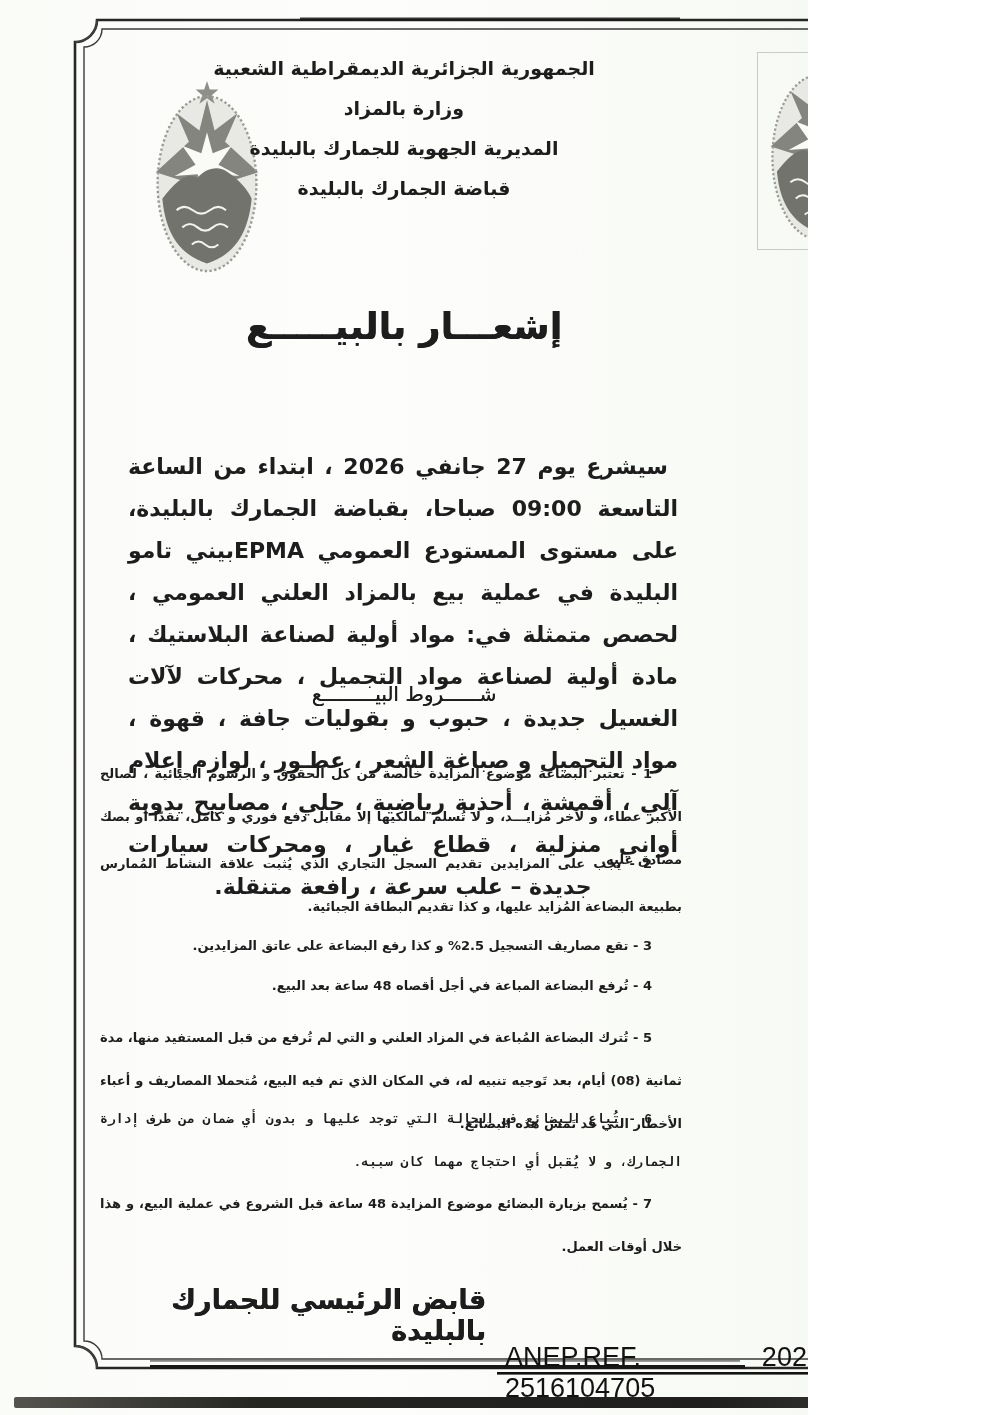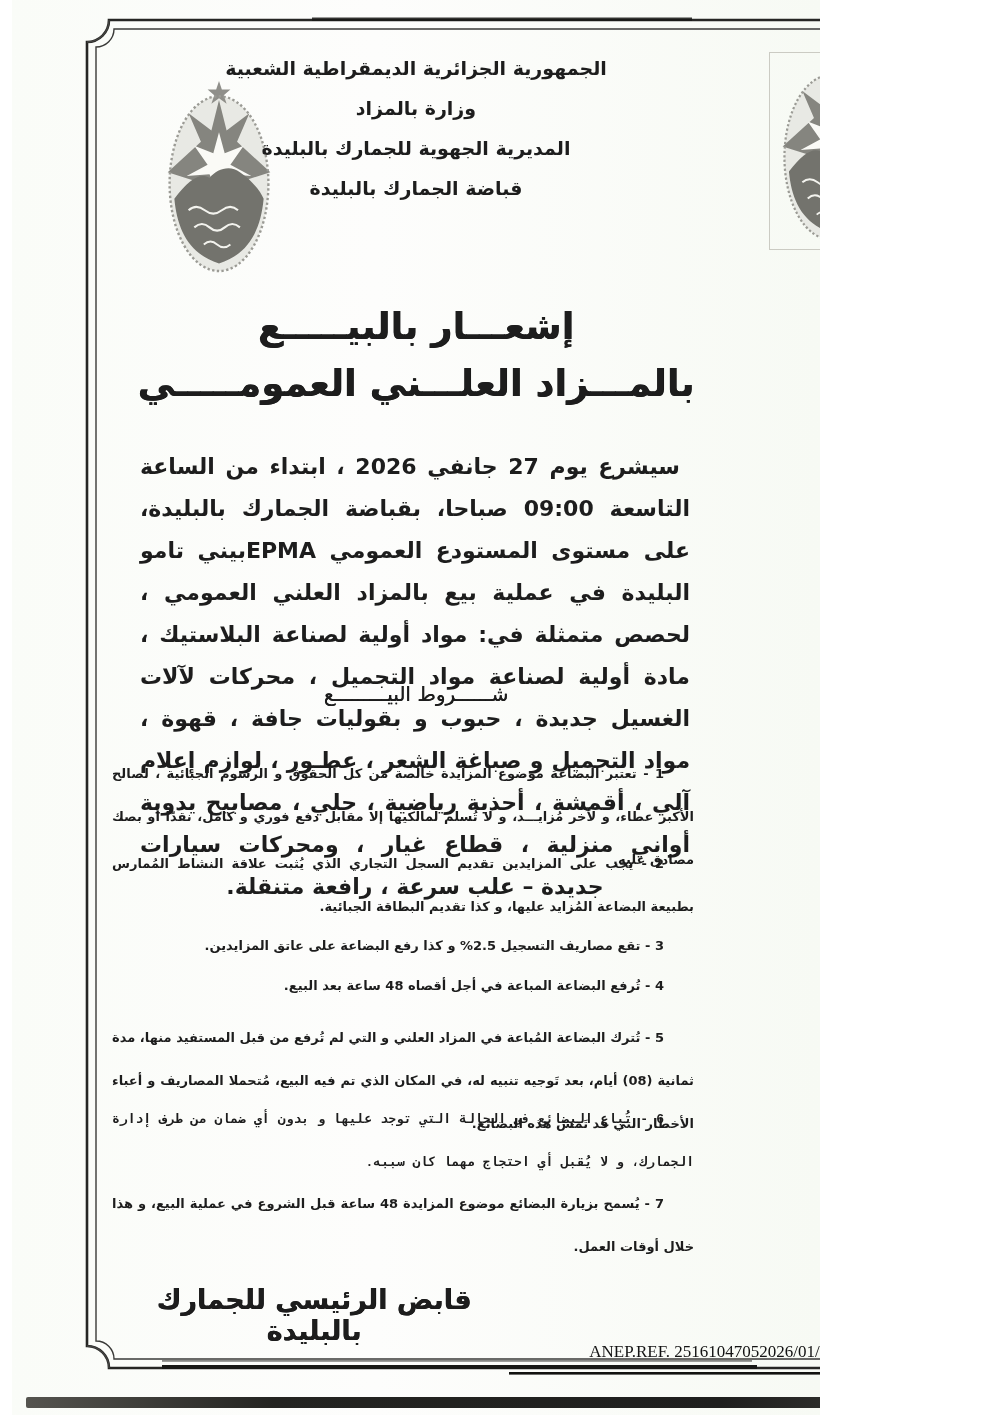--- a/index.html
+++ b/index.html
@@ -1,19 +1,19 @@
 <!DOCTYPE html>
 <html lang="ar"><head>
 <meta charset="utf-8">
 <style>
   html,body{margin:0;padding:0;background:#ffffff;}
   .page{
     position:relative;width:808px;height:1415px;overflow:hidden;
     background:linear-gradient(90deg,#fafcf8 0%,#fdfdfc 45%,#f7faf4 100%);
-    font-family:"DejaVu Sans",sans-serif;color:#1d1d1d;margin-left:12px;
+    font-family:"DejaVu Sans",sans-serif;color:#1d1d1d;
   }
   .frame-svg{position:absolute;inset:0;}
   .letterhead{position:absolute;top:48px;left:0;right:0;text-align:center;
     font-size:19px;font-weight:700;line-height:40px;direction:rtl;}
   .logo-left{position:absolute;left:150px;top:76px;width:114px;height:202px;}
   .logo-right{position:absolute;left:757px;top:52px;width:122px;height:196px;
     border:1px solid #cbcbc3;display:flex;align-items:center;justify-content:center;}
   .logo-right svg{width:110px;height:188px;}
   .logo-left svg{width:114px;height:202px;}
   .notice-title{position:absolute;top:298px;left:0;right:0;text-align:center;
@@ -21,25 +21,25 @@
     text-shadow:0.4px 0 0 #111;}
   .intro{position:absolute;top:446px;right:130px;left:128px;margin:0;
     direction:rtl;text-align:justify;text-align-last:center;
     font-size:22px;font-weight:700;line-height:42px;text-indent:10px;}
   .cond-head{position:absolute;top:682px;left:0;right:0;margin:0;text-align:center;
     font-size:20px;font-weight:400;direction:rtl;text-shadow:0.3px 0 0 #111;}
   .cond{position:absolute;right:126px;left:100px;margin:0;direction:rtl;
     text-align:justify;font-size:13px;font-weight:700;line-height:43px;text-indent:30px;}
   .c1{top:752px;} .c2{top:842px;} .c3{top:924px;} .c4{top:964px;}
   .c5{top:1016px;} .c6{top:1098px;font-family:Liberation Mono, monospace;} .c7{top:1182px;}
-  .signature{position:absolute;top:1284px;left:118px;width:368px;text-align:center;
+  .signature{position:absolute;top:1284px;left:118px;width:368px;text-align:right;
     font-size:27px;font-weight:700;direction:rtl;text-shadow:0.4px 0 0 #111;}
   .anep{position:absolute;top:1342px;left:505px;width:392px;direction:ltr;
-    font-family:Liberation Serif, serif;font-size:17px;color:#121212;
-    display:flex;justify-content:center;}
+    font-family:Liberation Sans, sans-serif;font-size:27px;color:#121212;
+    display:flex;justify-content:flex-end;}
   .newspaper{position:absolute;top:1334px;left:884px;width:78px;text-align:right;
     font-size:30px;font-weight:800;direction:rtl;text-shadow:0.5px 0 0 #111;}
   .scan-bar{position:absolute;top:1397px;left:14px;width:992px;height:11px;border-radius:2px;
     background:linear-gradient(90deg,#55544f,#242421 25%,#1f1f1e 70%,#45443f);}
 </style>
 </head>
 <body>
 
 <div class="page">
 
@@ -88,21 +88,20 @@
 
   <div class="letterhead">
     <div>الجمهورية الجزائرية الديمقراطية الشعبية</div>
     <div>وزارة بالمزاد</div>
     <div>المديرية الجهوية للجمارك بالبليدة</div>
     <div>قباضة الجمارك بالبليدة</div>
   </div>
 
   <div class="notice-title">
     <div>إشعـــار بالبيـــــع</div>
-    <div>بالمـــزاد العلـــني العمومـــــي</div>
   </div>
 
   <p class="intro">سيشرع يوم 27 جانفي 2026 ، ابتداء من الساعة التاسعة 09:00 صباحا، بقباضة الجمارك بالبليدة، على مستوى المستودع العمومي EPMAبيني تامو البليدة في عملية بيع بالمزاد العلني العمومي ، لحصص متمثلة في: مواد أولية لصناعة البلاستيك ، مادة أولية لصناعة مواد التجميل ، محركات لآلات الغسيل جديدة ، حبوب و بقوليات جافة ، قهوة ، مواد التجميل و صباغة الشعر ، عطـور ، لوازم إعلام آلي ، أقمشة ، أحذية رياضية ، حلي ، مصابيح يدوية  أواني منزلية ، قطاع غيار ، ومحركات سيارات جديدة – علب سرعة ، رافعة متنقلة.</p>
 
   <h3 class="cond-head">شــــــروط البيـــــــــع</h3>
   <p class="cond c1">1 - تعتبر البضاعة موضوع المزايدة خالصة من كل الحقوق و الرسوم الجبائية ، لصالح الأكبر عطاء، و لآخر مُزايـــد، و لا تُسلم لمالكيها إلا مقابل دفع فوري و كامل، نقدًا أو بصك مصادق عليه.</p>
   <p class="cond c2">2 - يجب على المزايدين تقديم السجل التجاري الذي يُثبت علاقة النشاط المُمارس بطبيعة البضاعة المُزايد عليها، و كذا تقديم البطاقة الجبائية.</p>
   <p class="cond c3">3 - تقع مصاريف التسجيل 2.5% و كذا رفع البضاعة على عاتق المزايدين.</p>
   <p class="cond c4">4 - تُرفع البضاعة المباعة في أجل أقصاه 48 ساعة بعد البيع.</p>
   <p class="cond c5">5 - تُترك البضاعة المُباعة في المزاد العلني و التي لم تُرفع من قبل المستفيد منها، مدة ثمانية (08) أيام، بعد تَوجيه تنبيه له، في المكان الذي تم فيه البيع، مُتحملا المصاريف و أعباء الأخطار التي قد تَمس هذه البضائع.</p>

